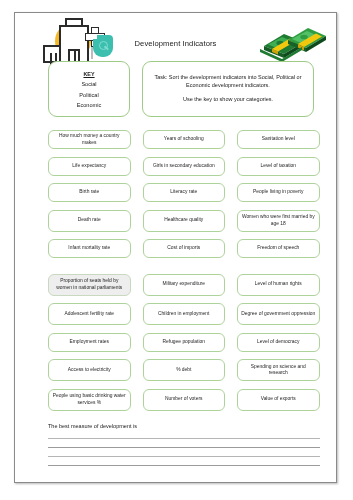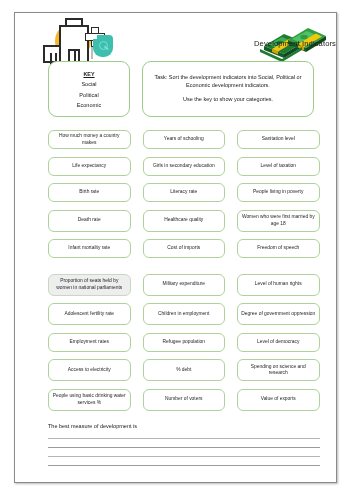--- a/index.html
+++ b/index.html
@@ -27,21 +27,21 @@
   }
 
   
   .header {
     position: relative;
     height: 48px;
   }
   .doc-title {
     position: absolute;
     left: 0; right: 0; top: 26px;
-    text-align: right;
+    text-align: center;
     font-size: 7.6px;
     color: #1b1b1b;
     letter-spacing: .1px;
   }
 
   
   .art-health {
     position: absolute;
     left: 26px; top: 2px;
     width: 78px; height: 58px;

